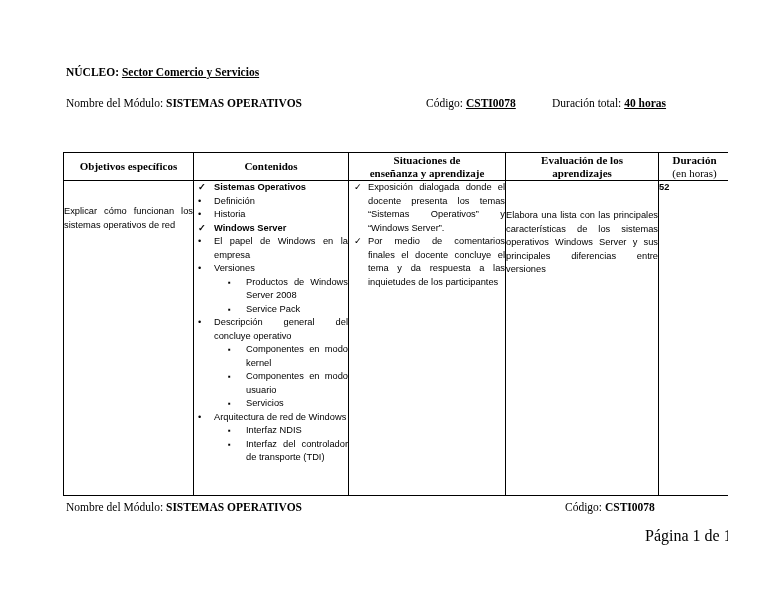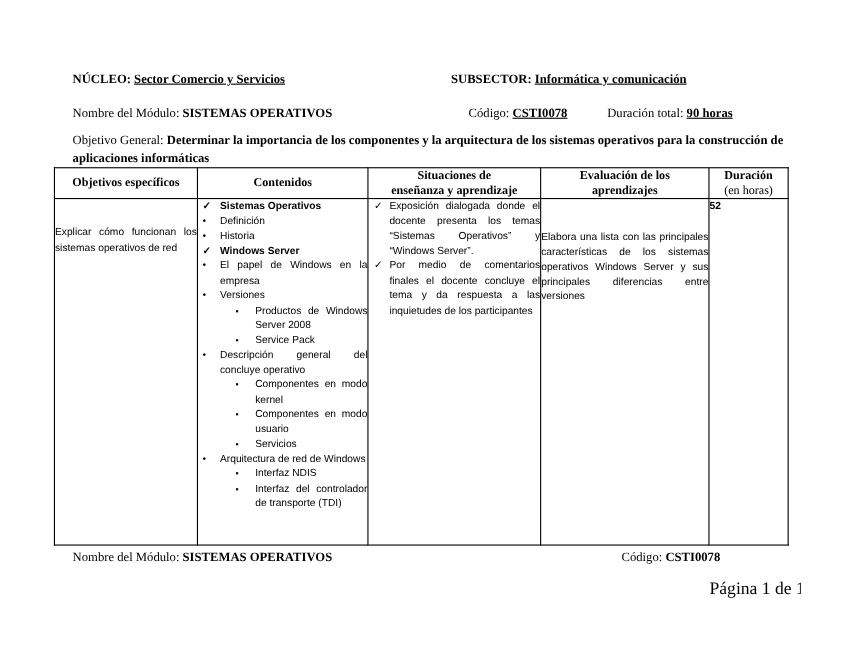--- a/index.html
+++ b/index.html
@@ -4,21 +4,21 @@
 <style>
   html,body{margin:0;padding:0;background:#ffffff;}
   .page{position:relative;width:728px;height:593px;background:#fff;color:#000;
         font-family:"Liberation Serif", serif;overflow:hidden;}
   .abs{position:absolute;white-space:nowrap;font-size:11.5px;}
   .b{font-weight:bold;}
   .u{text-decoration:underline;}
   .objective{position:absolute;left:66px;top:120px;width:666px;font-size:11.5px;
              line-height:16px;white-space:normal;}
   
-  table.cur{position:absolute;left:49px;top:152px;width:667px;border-collapse:collapse;
+  table.cur{position:absolute;left:63px;top:152px;width:667px;border-collapse:collapse;
             table-layout:fixed;border-radius:25px;}
   table.cur th,table.cur td{border:1px solid #000;padding:0;vertical-align:top;}
   table.cur th{font-family:"Liberation Serif", serif;font-size:11px;font-weight:bold;
                text-align:center;vertical-align:middle;line-height:12.5px;padding:1px 2px;}
   .th-line:empty{display:none;}
   .th-sub{font-weight:normal;display:block;}
   .th-line{display:block;}
   tr.hdr{height:27px;}
   tr.body{height:315px;}
   td.cell{font-family:"Liberation Sans", sans-serif;font-size:9.3px;line-height:13.5px;}
@@ -41,42 +41,34 @@
 </style>
 </head>
 <body>
 
 <div class="page">
 
   <div class="abs" style="left:66px;top:66px;">
     <span class="b">NÚCLEO:</span>
     <span class="b u">Sector Comercio y Servicios</span>
   </div>
-  <div class="abs" style="left:410px;top:66px;">
-    <span class="b">SUBSECTOR:</span>
-    <span class="b u">Informática y comunicación</span>
-  </div>
 
   <div class="abs" style="left:66px;top:97px;">
     <span>Nombre del Módulo:</span>
     <span class="b">SISTEMAS OPERATIVOS</span>
   </div>
   <div class="abs" style="left:426px;top:97px;">
     <span>Código:</span>
     <span class="b u">CSTI0078</span>
   </div>
   <div class="abs" style="left:552px;top:97px;">
     <span>Duración total:</span>
-    <span class="b u">90 horas</span>
+    <span class="b u">40 horas</span>
   </div>
 
-  <div class="objective">
-    <span>Objetivo General:</span>
-    <span class="b">Determinar la importancia de los componentes y la arquitectura de los sistemas operativos para la construcción de aplicaciones informáticas</span>
-  </div>
 
   <table class="cur">
     <colgroup>
       <col style="width:130px">
         <col style="width:155px">
         <col style="width:157px">
       <col style="width:153px">
         <col style="width:72px">
     </colgroup>
     <tbody>

